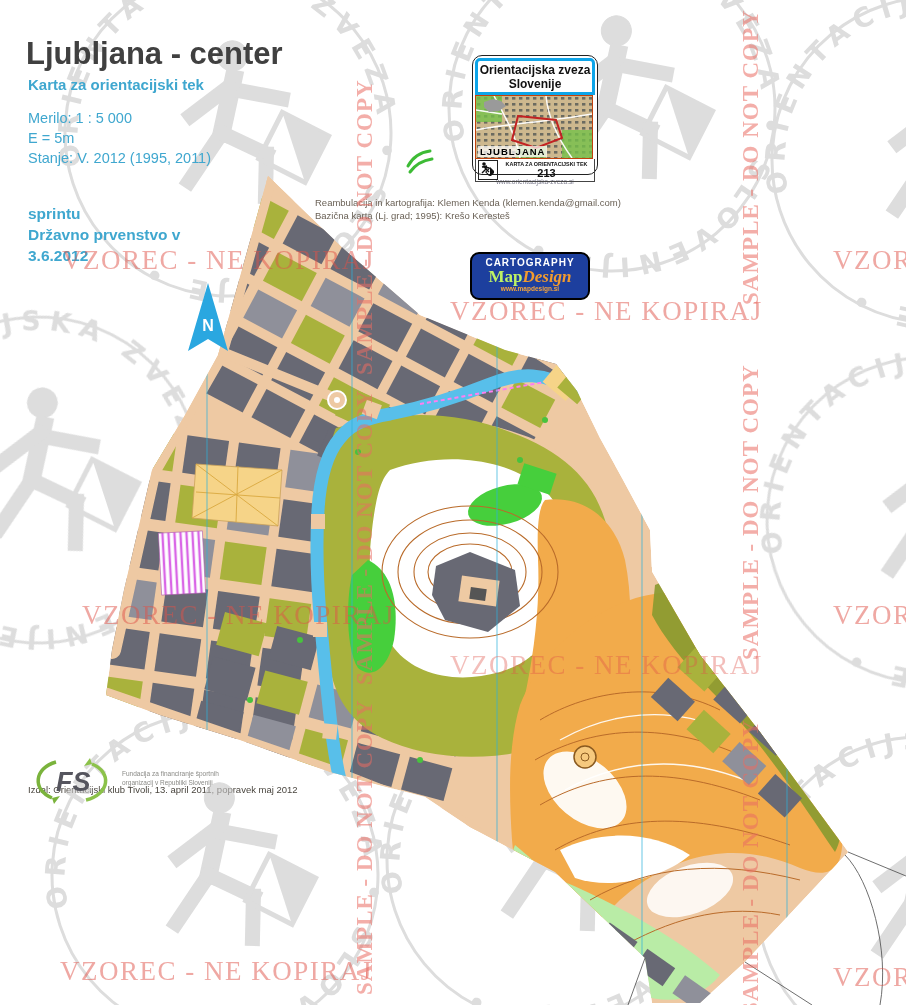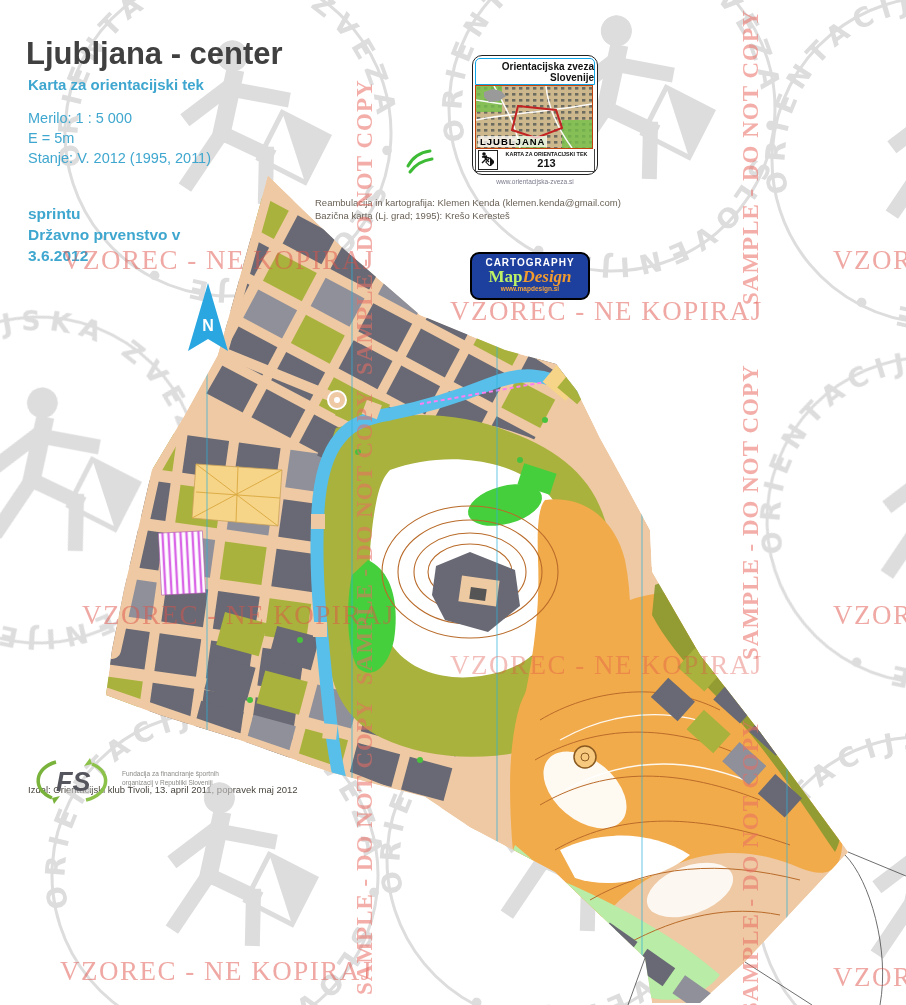--- a/index.html
+++ b/index.html
@@ -9,22 +9,22 @@
   
   .title{left:26px;top:36px;font-size:31px;font-weight:bold;color:#404040;letter-spacing:0;}
   .subtitle{left:28px;top:76px;font-size:15px;font-weight:bold;color:#3fa7cf;}
   .meta{left:28px;top:108px;font-size:14.5px;font-weight:normal;color:#3fa7cf;line-height:20px;}
   .event{left:28px;top:203px;font-size:15.5px;font-weight:bold;color:#3fa7cf;line-height:21px;width:190px;}
   
   .credits{left:315px;top:196px;font-size:9.5px;color:#6b6257;line-height:13px;}
   
   .badge{left:472px;top:55px;width:126px;height:120px;background:#fff;border:1.6px solid #222;
          border-radius:10px;box-sizing:border-box;padding:2px;z-index:5;}
-  .badge-header{font-size:10px;font-weight:bold;text-align:right;color:#111;
-                border:1px solid #0ea5e9;border-radius:5px 5px 0 0;padding:1.5px 0;}
+  .badge-header{font-size:12px;font-weight:bold;text-align:center;color:#111;
+                border:3px solid #0ea5e9;border-radius:5px 5px 0 0;padding:1.5px 0;}
   .badge-thumb{position:relative;width:118px;height:64px;border:1px solid #c2410c;box-sizing:border-box;}
   .badge-maplabel{position:absolute;left:2px;bottom:1px;font-size:9.5px;font-weight:bold;color:#000;
                   background:rgba(255,255,255,.72);padding:0 2px;letter-spacing:1px;}
   .badge-bottom{display:flex;align-items:center;border:1px solid #444;border-top:none;padding:1px 2px;}
   .badge-iconbox{width:18px;height:18px;border:1.4px solid #222;margin-right:3px;flex:none;}
   .badge-col{flex:1;text-align:center;}
   .badge-type{font-size:5.4px;font-weight:bold;color:#111;}
   .badge-num{font-size:11px;font-weight:bold;color:#111;}
   .badge-url{left:472px;top:178px;width:126px;text-align:center;font-size:6.5px;color:#7a7a8c;}
   

